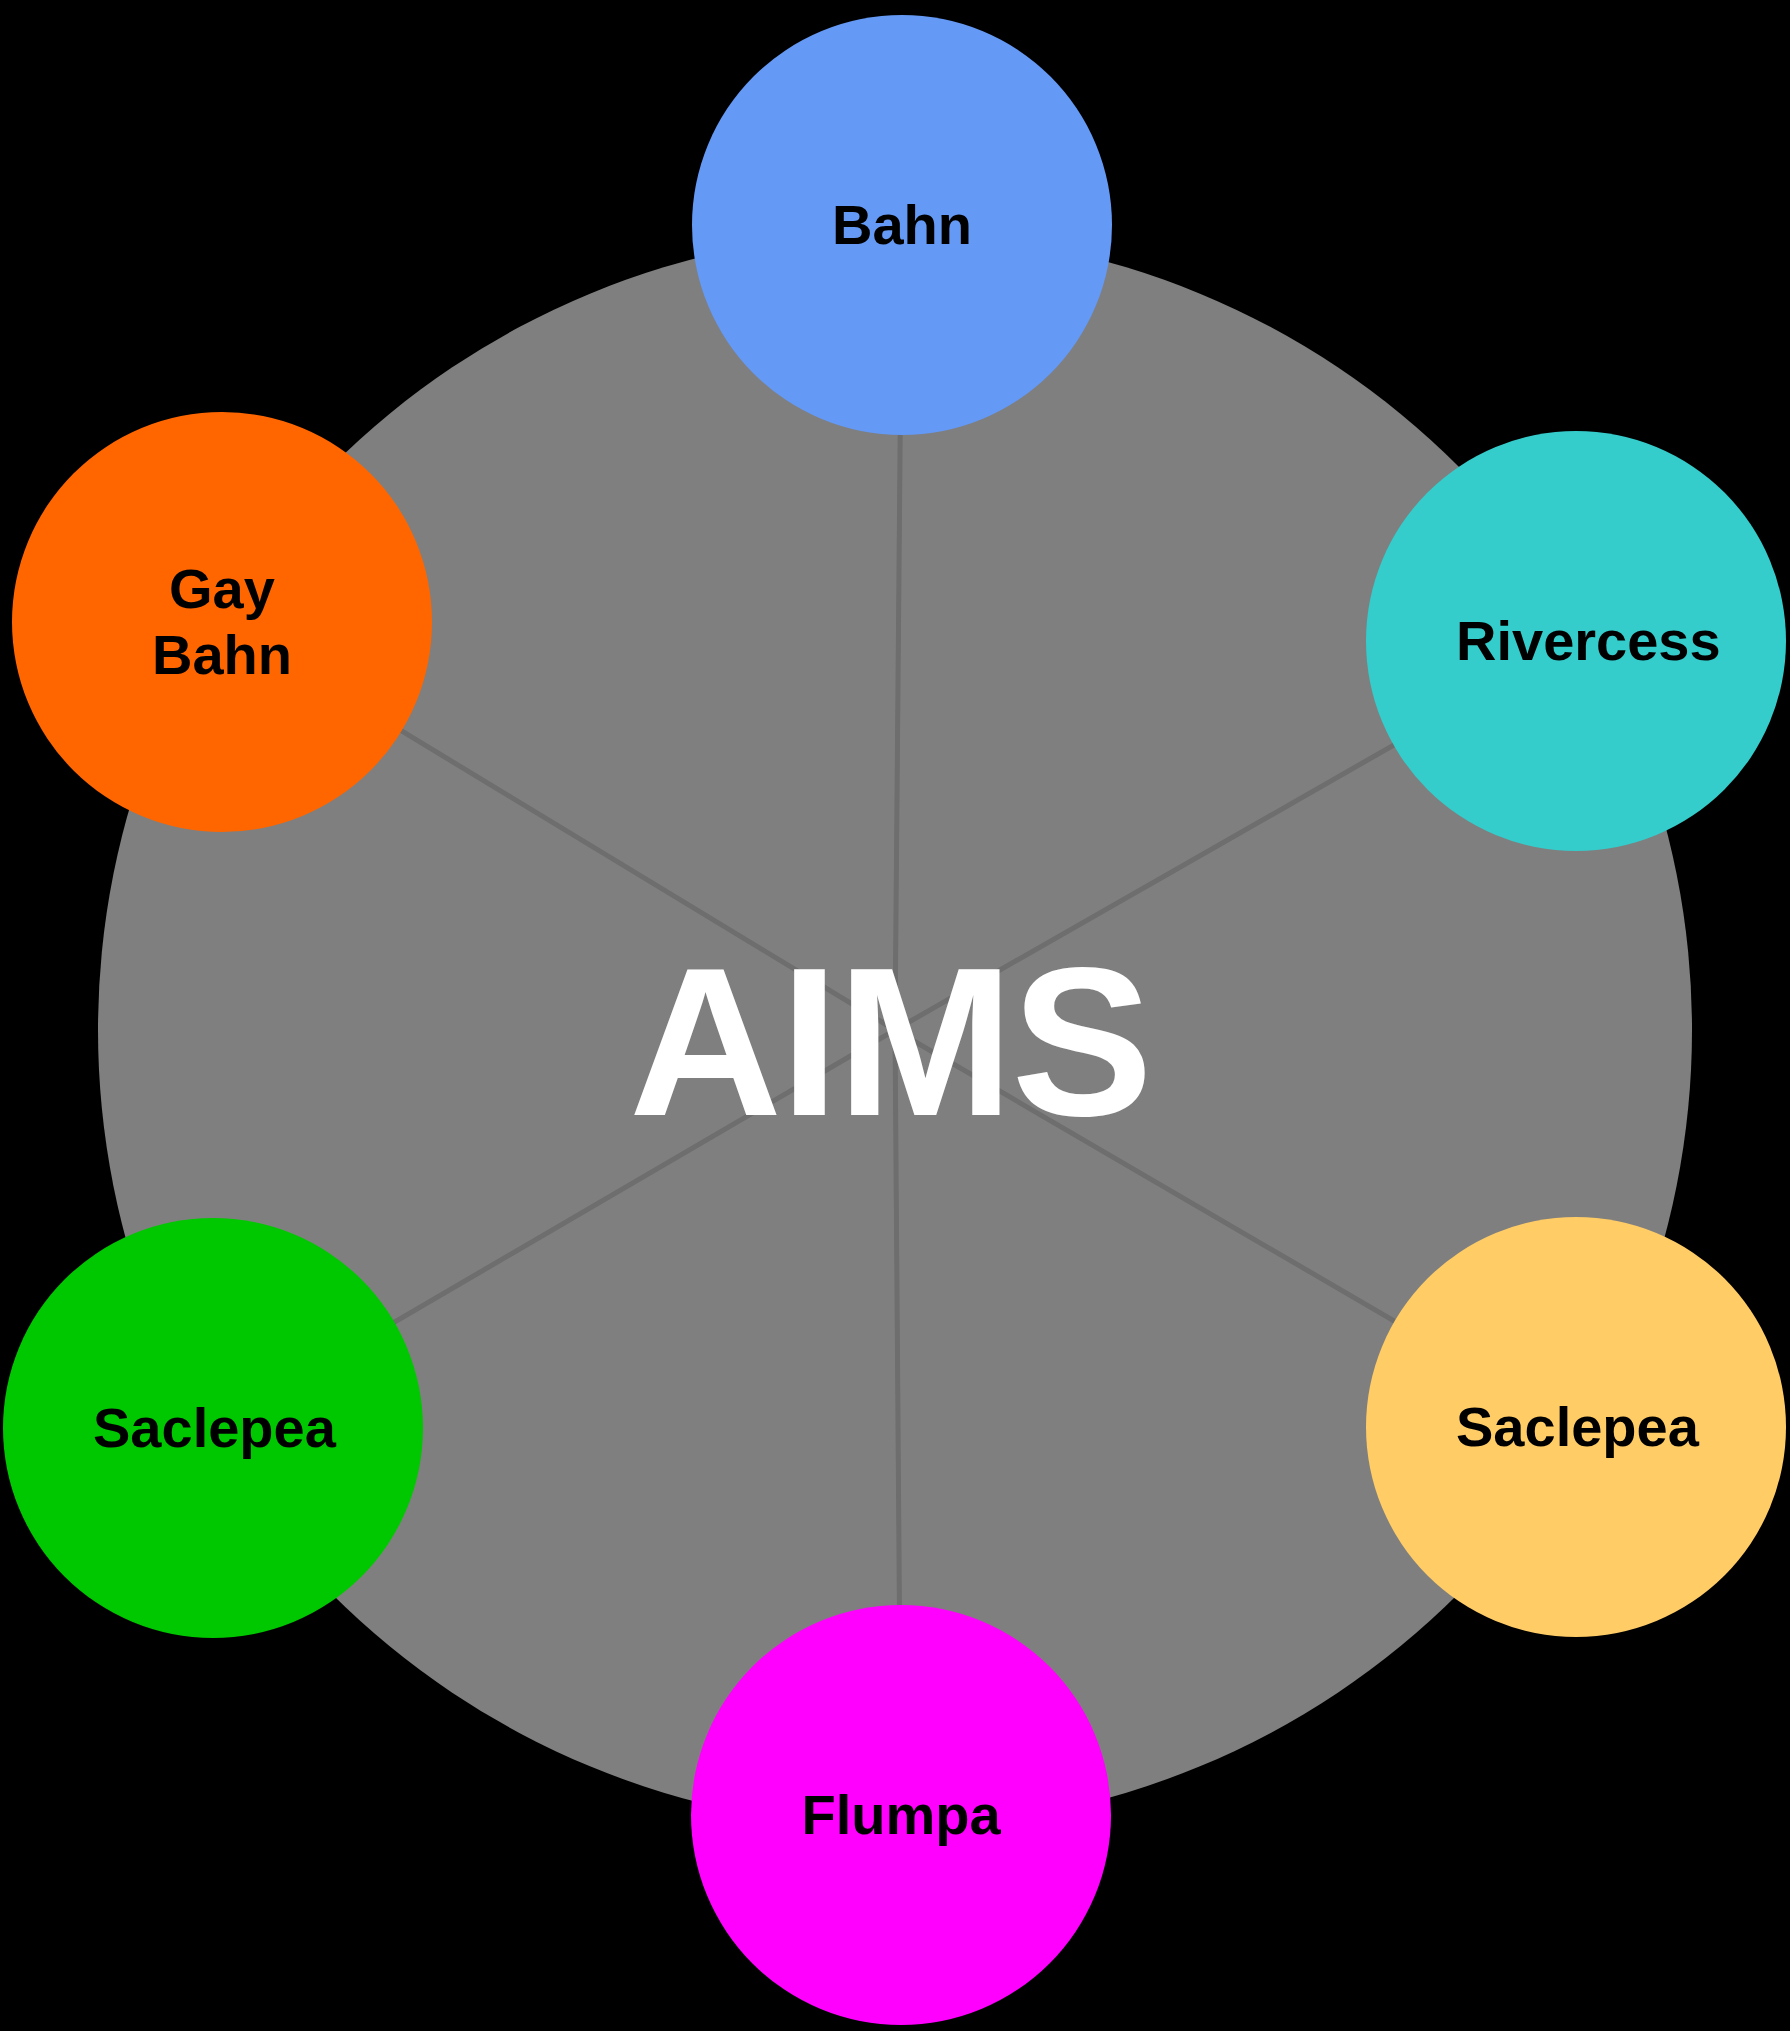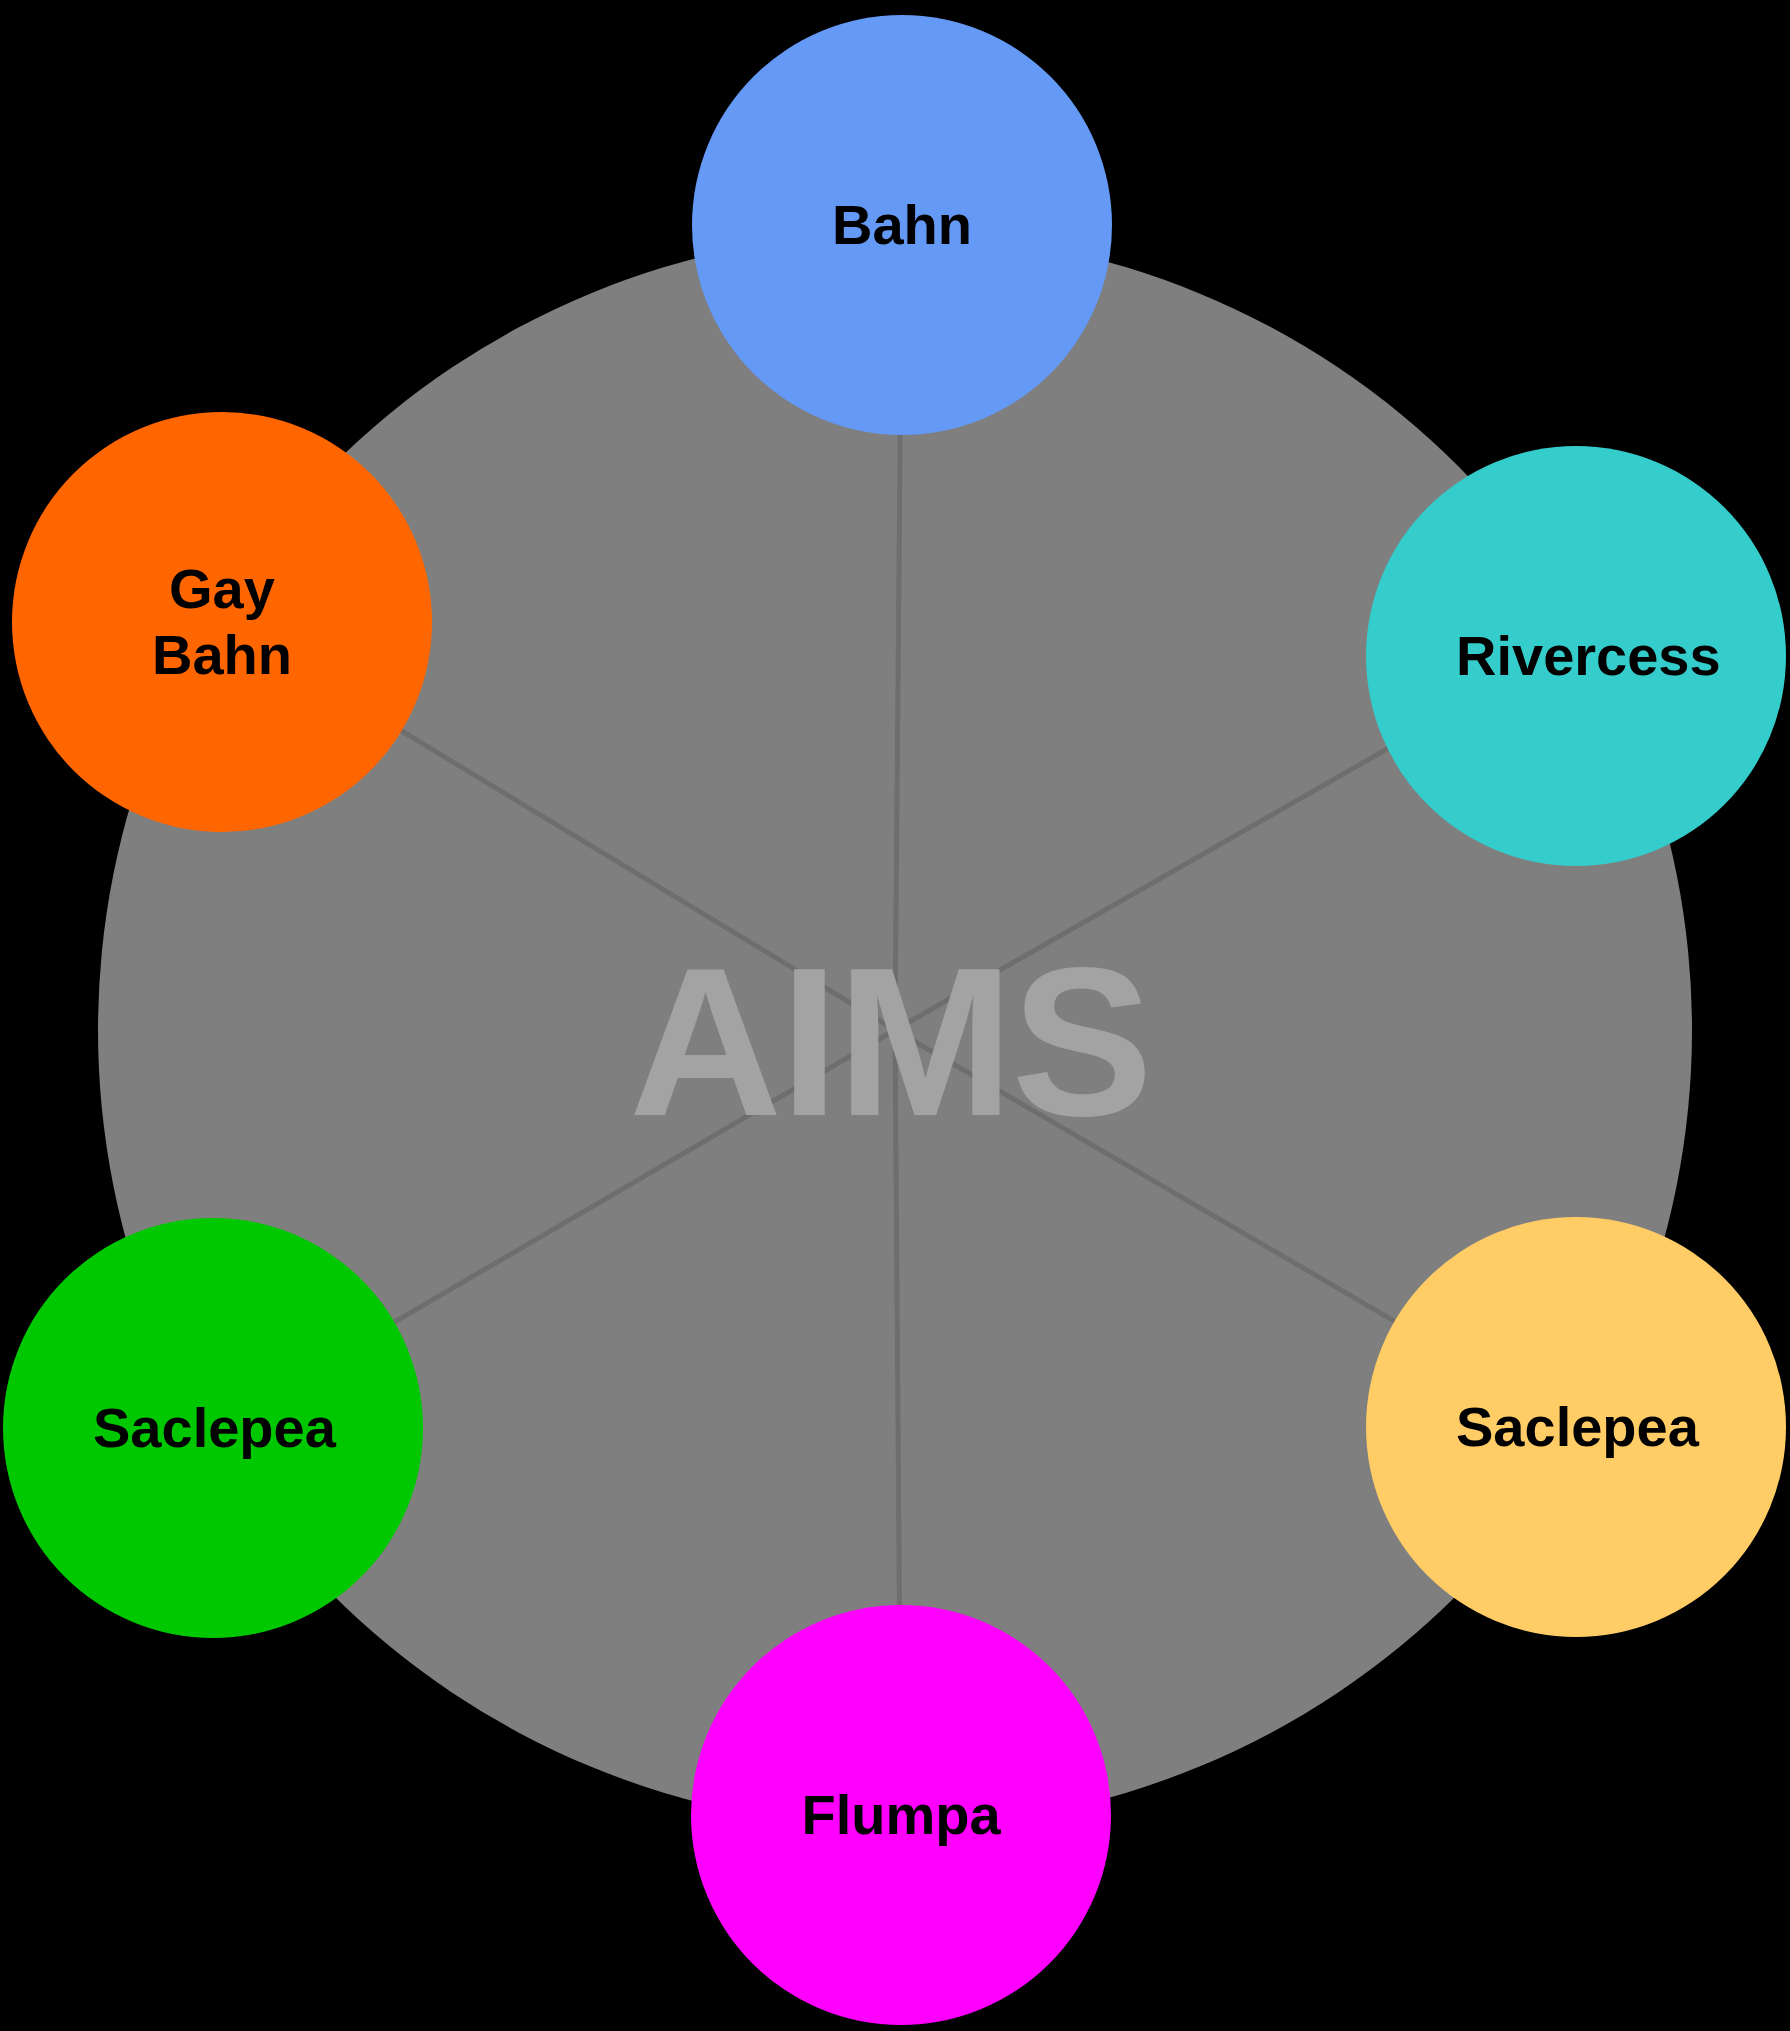--- a/index.html
+++ b/index.html
@@ -44,21 +44,21 @@
     text-align: center;
   }
   .node-label {
     font-size: 56px;
     font-weight: 700;
     color: #000;
     line-height: 1.18;
     max-width: 240px;
   }
   .node-bahn      { left: 692px;  top: 15px;   }
-  .node-rivercess { left: 1366px; top: 446px;  }
+  .node-rivercess { left: 1366px; top: 431px;  }
   .node-saclepea  { left: 1366px; top: 1217px; }
   .node-flumpa    { left: 691px;  top: 1605px; }
   .node-garplay   { left: 3px;    top: 1218px; }
   .node-gay-peter { left: 12px;   top: 412px;  }
   .hub-label {
     position: absolute;
     left: 890px;
     top: 1042px;
     transform: translate(-50%, -50%);
     font-size: 212px;
@@ -100,15 +100,15 @@
   </div>
 
   <div class="node node-garplay" style="background: rgb(0, 200, 0);">
     <span class="node-label">Saclepea</span>
   </div>
 
   <div class="node node-gay-peter" style="background: rgb(255, 102, 0);">
     <span class="node-label">Gay Bahn</span>
   </div>
 
-  <div class="hub-label" style="color: #a3a3a3;">AIMS</div>
+  <div class="hub-label" style="color: #ffffff;">AIMS</div>
 
 </div>
 
 </body></html>

